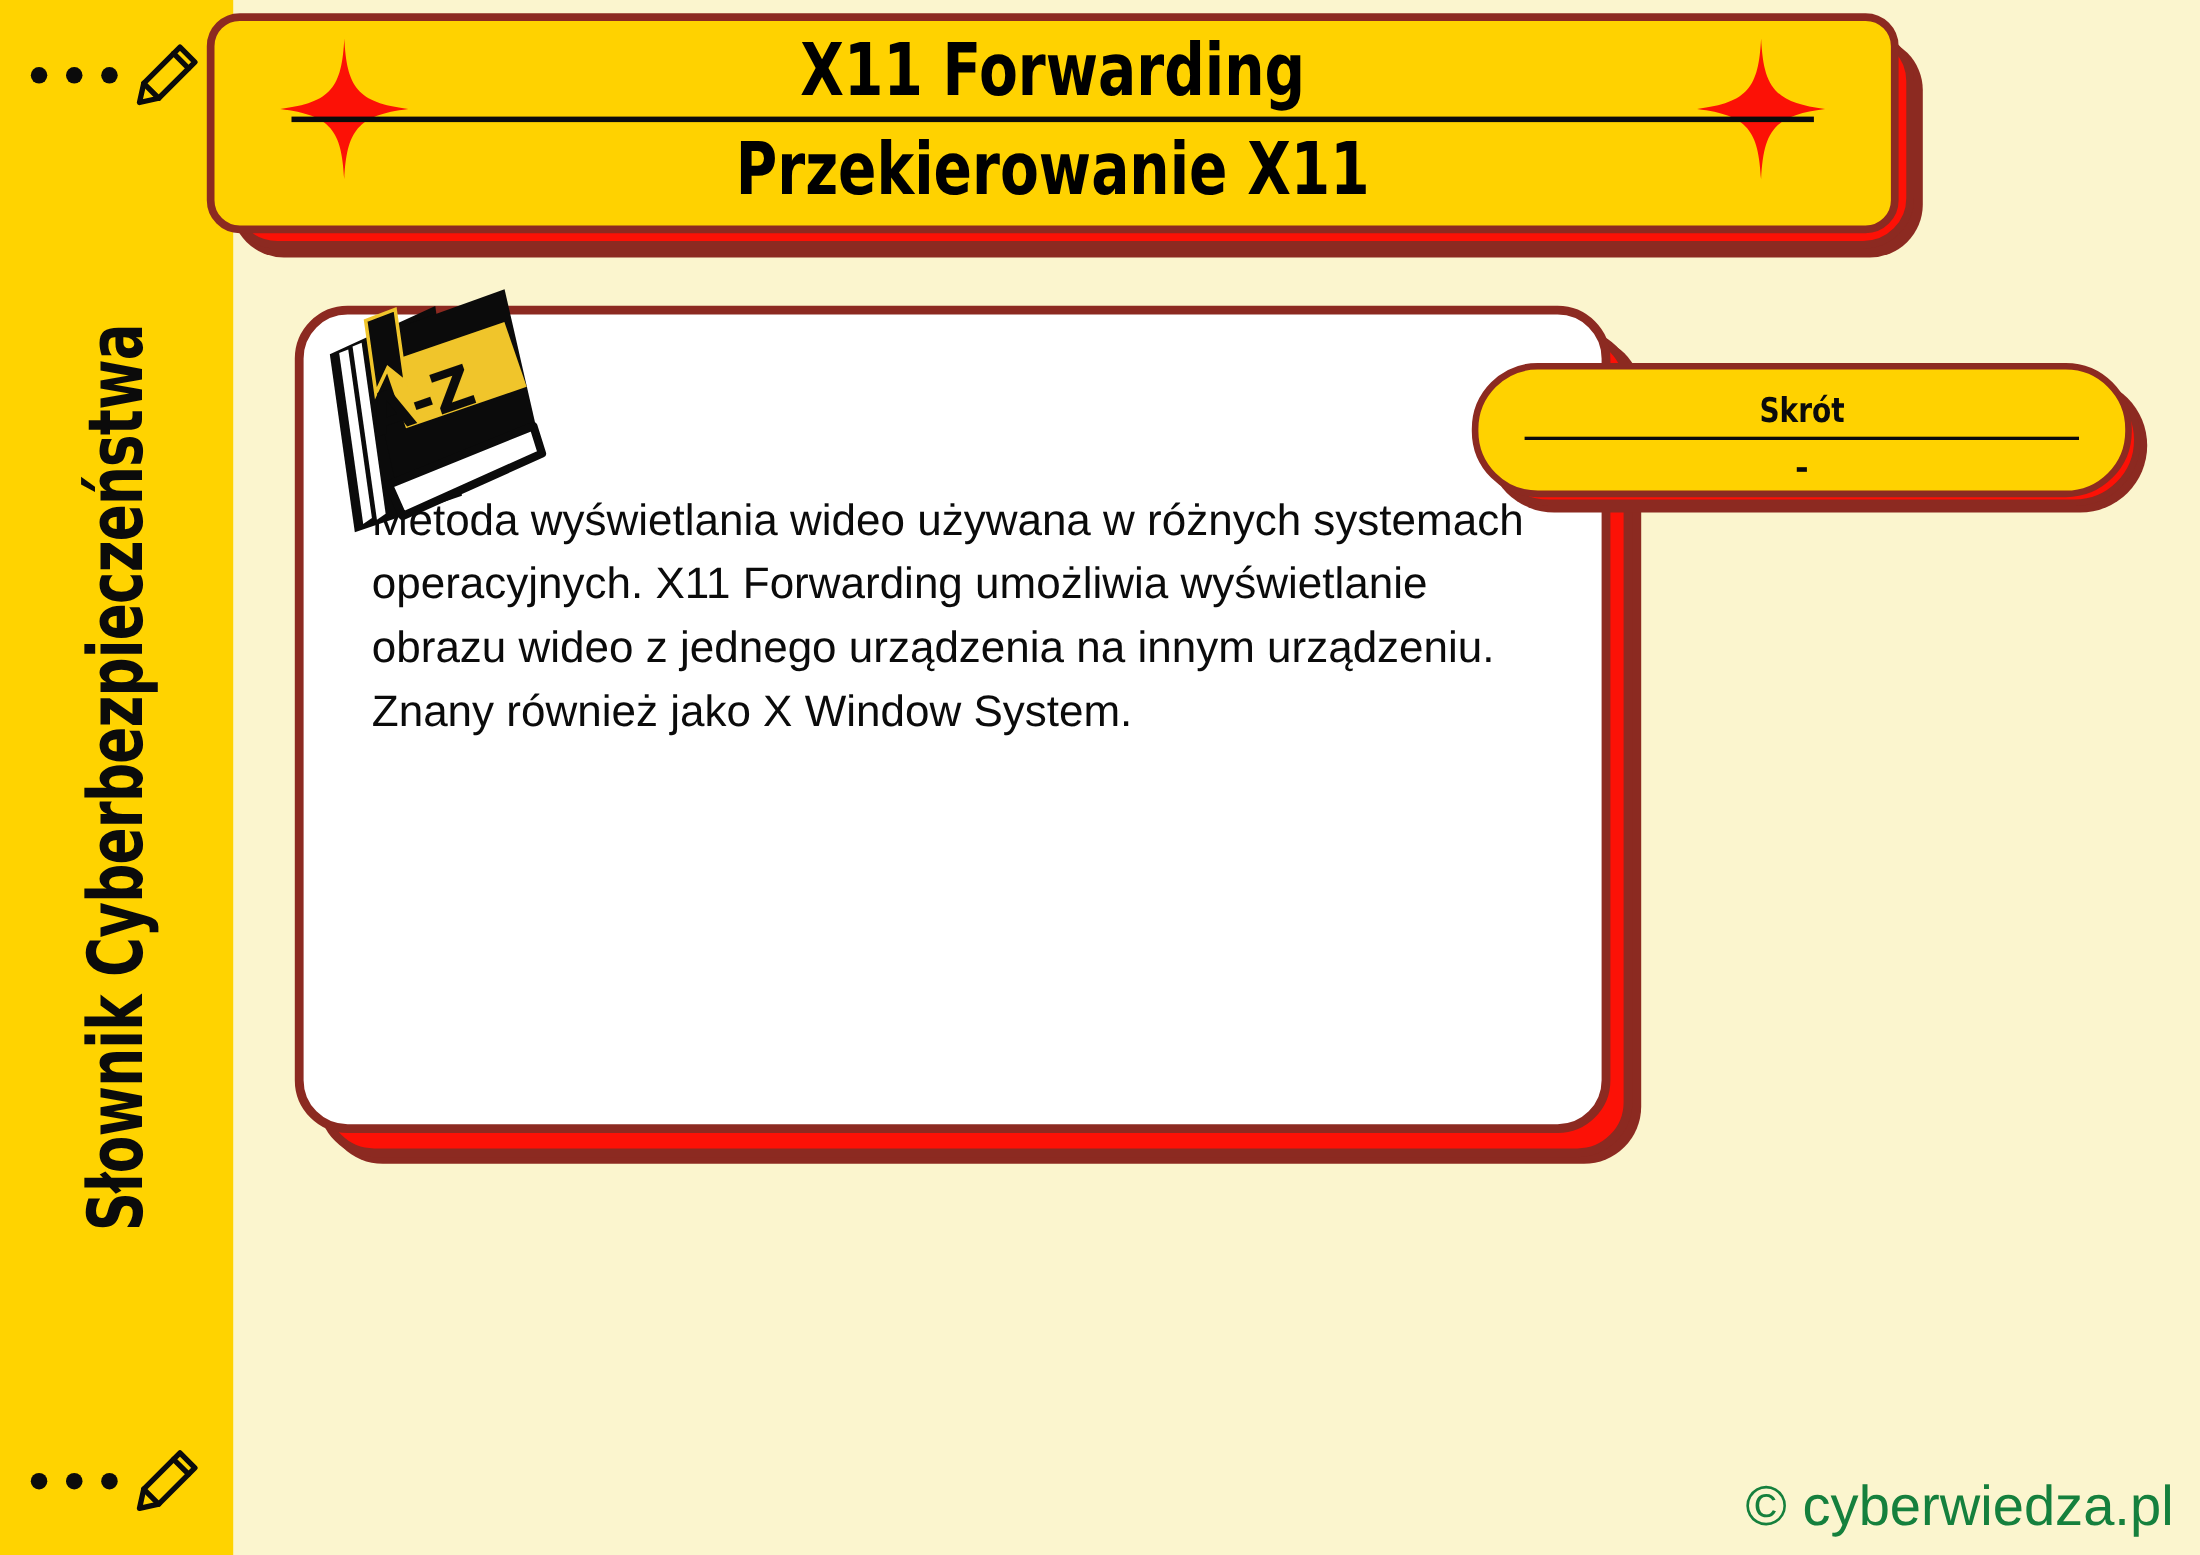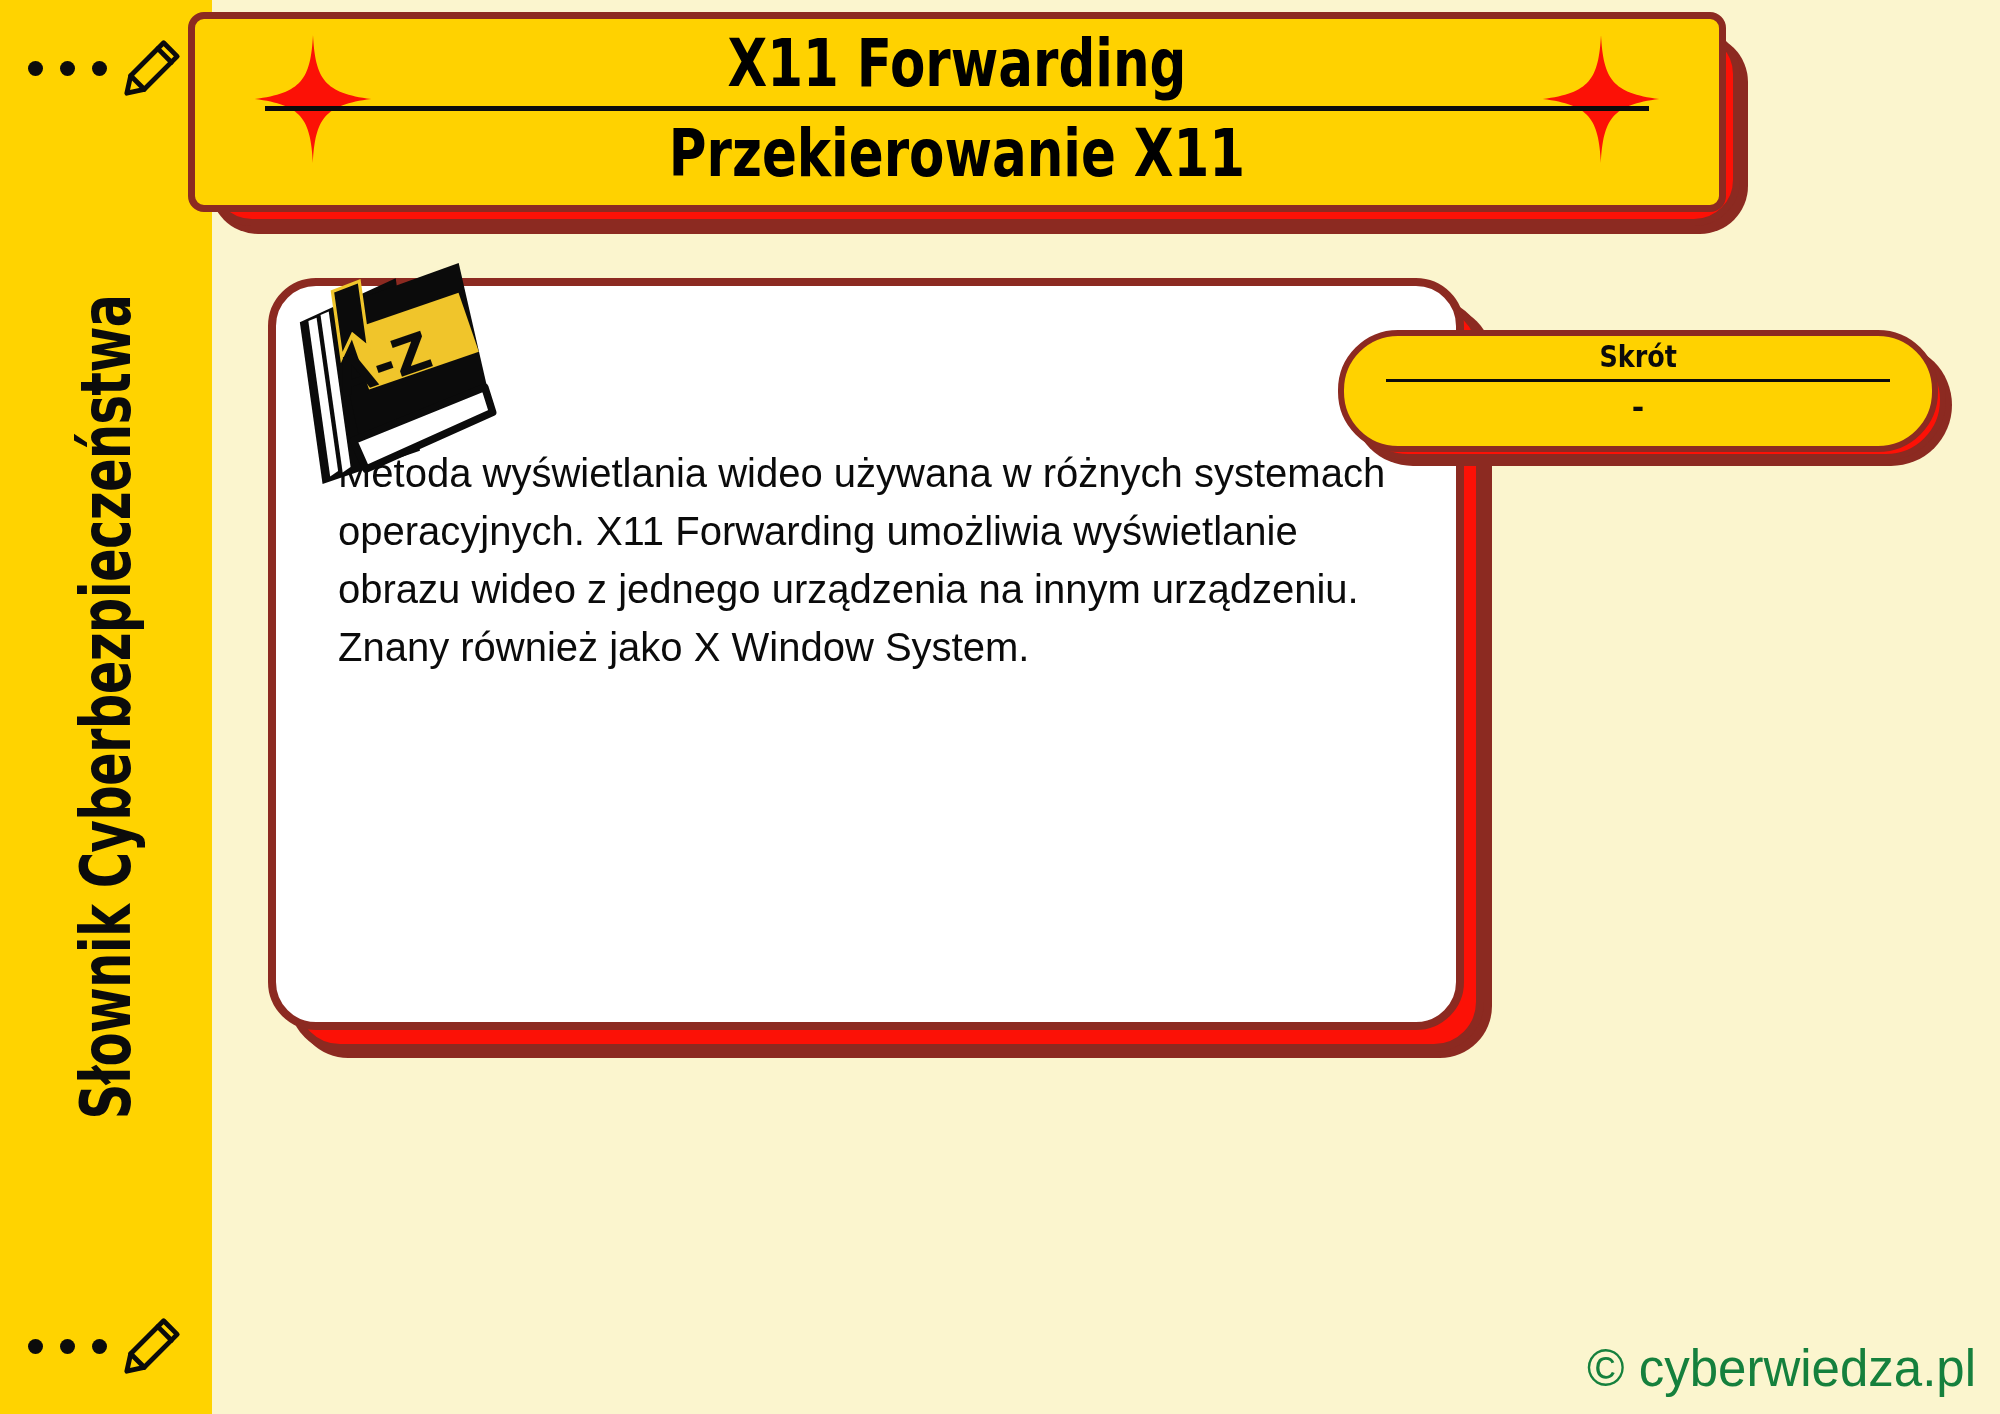--- a/index.html
+++ b/index.html
@@ -86,21 +86,21 @@
     border-radius: 46px;
     border: 7px solid #8C2A21;
     box-sizing: border-box;
   }
   #header-banner {
     position: absolute;
     left: 0; top: 0;
     width: 1538px; height: 200px;
     background: #FFD200;
     border: 7px solid #8C2A21;
-    border-radius: 16px;
+    border-radius: 30px;
     box-sizing: border-box;
     overflow: hidden;
   }
   .sparkle {
     position: absolute;
     width: 120px; height: 128px;
     top: 16px;
   }
   #sparkle-left { left: 58px; }
   #sparkle-right { right: 58px; }
@@ -218,21 +218,21 @@
     border-radius: 60px;
     box-sizing: border-box;
     overflow: hidden;
   }
   #skrot-label {
     text-align: center;
     font-family: "DejaVu Sans", sans-serif;
     font-weight: bold;
     font-size: 31px;
     color: #0B0B0B;
-    margin-top: 2px;
+    margin-top: 20px;
   }
   #skrot-label span { display:inline-block; transform: scaleX(0.82); }
   #skrot-rule {
     height: 3px;
     background: #0B0B0B;
     margin: 5px 42px 0 42px;
   }
   #skrot-value {
     text-align: center;
     font-family: "DejaVu Sans", sans-serif;

